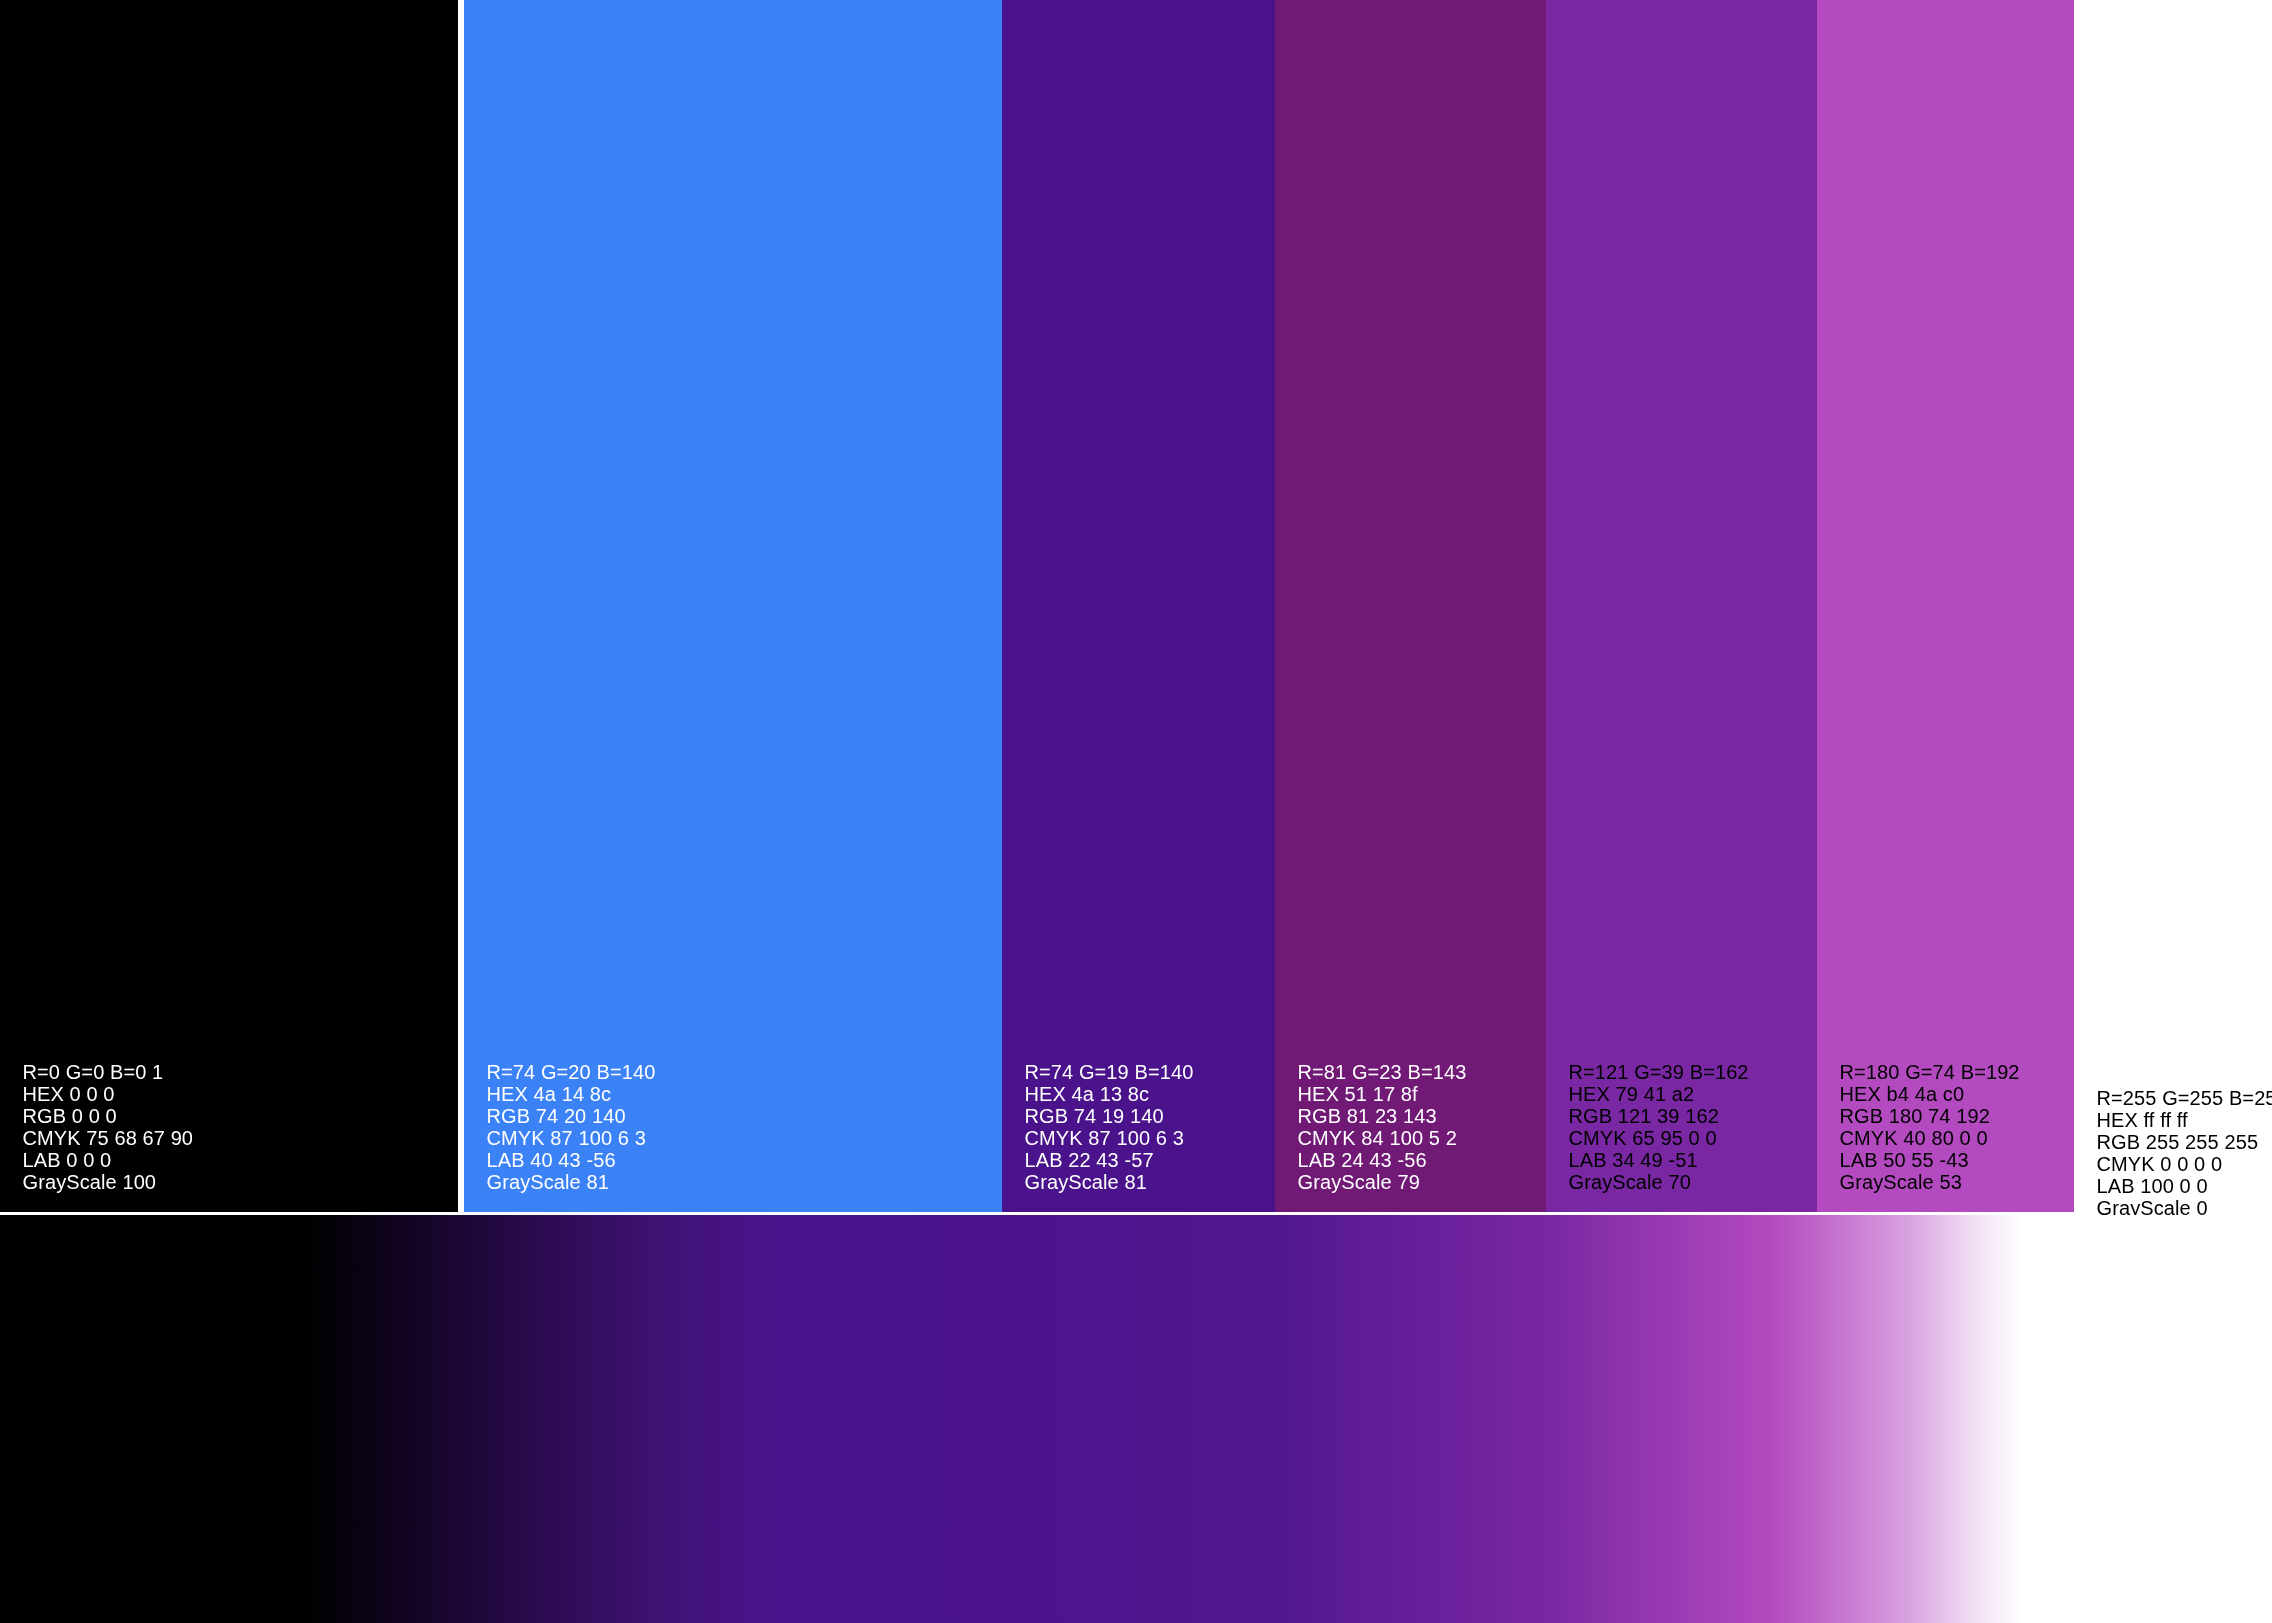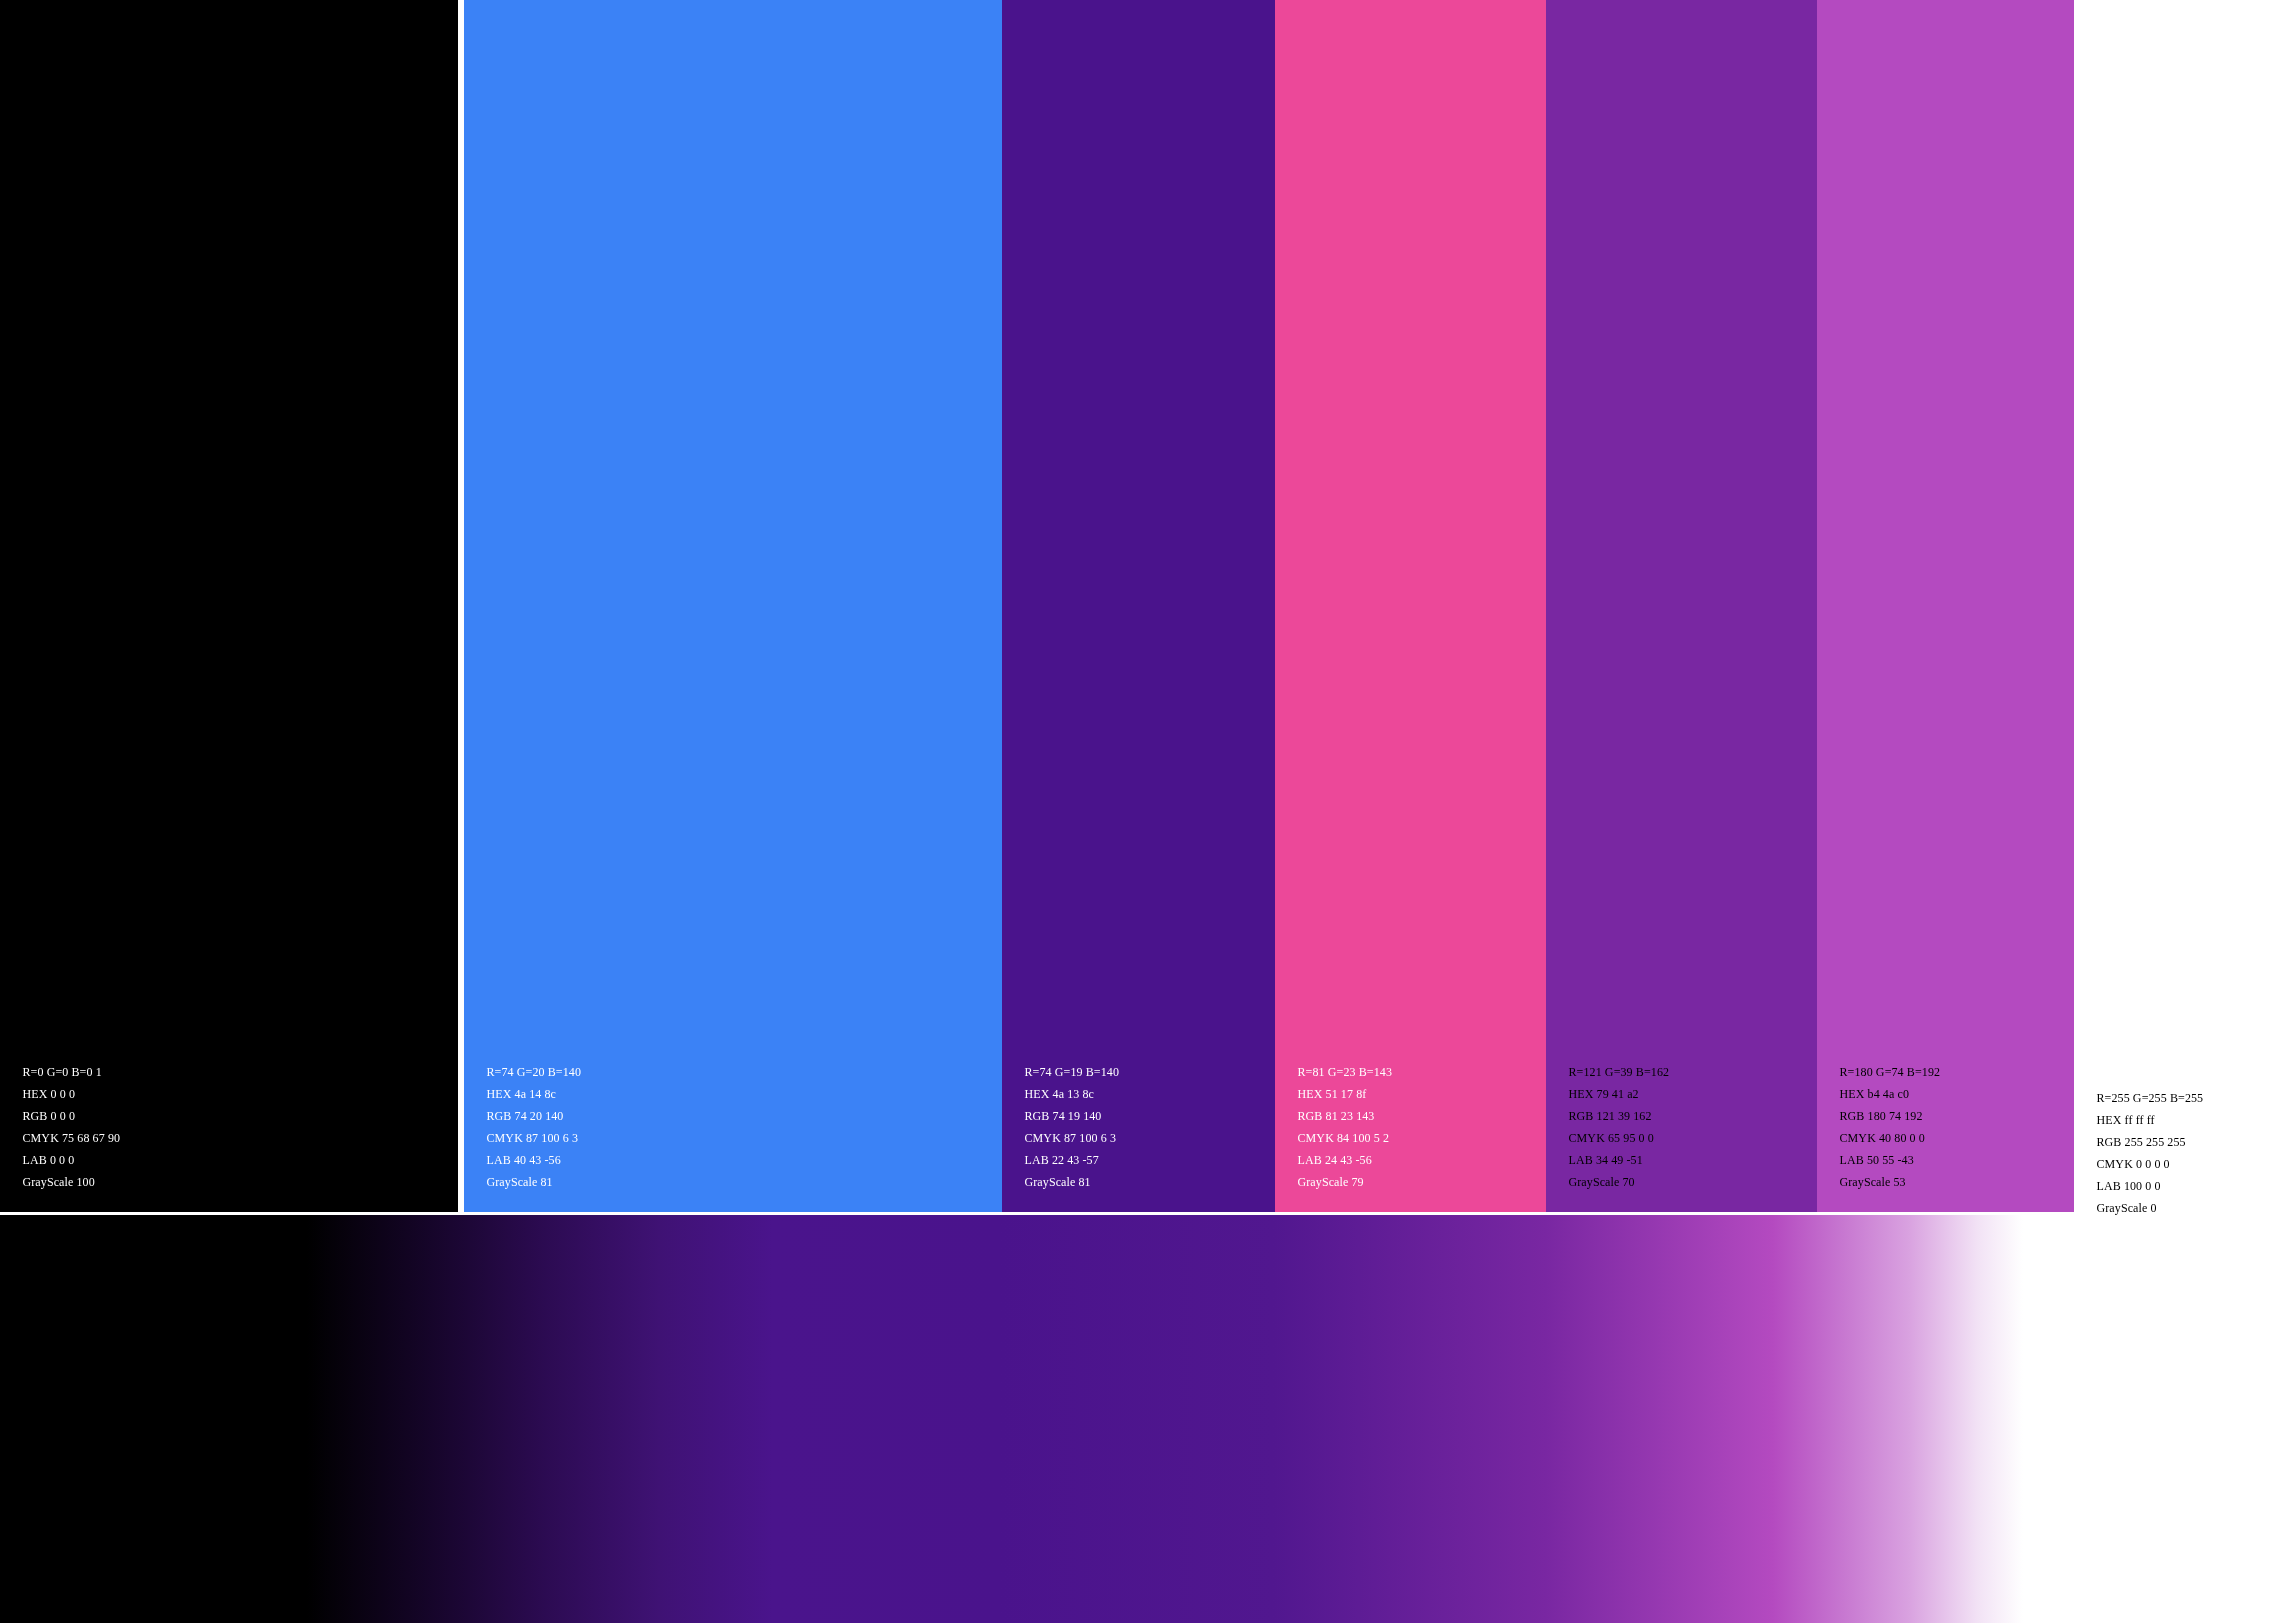--- a/index.html
+++ b/index.html
@@ -30,23 +30,22 @@
     top: 0;
     height: 1212px;
     box-sizing: border-box;
   }
   .swatch-info {
     position: absolute;
     left: 22.5px;
     bottom: 19px;
     white-space: nowrap;
     line-height: 22px;
-    font-size: 12px;
+    font-size: 20px;
     letter-spacing: 0.1px;
-    font-family: Liberation Serif, serif;
   }
   .swatch-info .info-line {
     display: block;
     white-space: nowrap;
   }
 
   
   #gradient-strip {
     position: absolute;
     left: 0;
@@ -84,21 +83,21 @@
       <div class="swatch-col" style="left: 1002px; width: 273px; background: rgb(74, 19, 140);">
         <div class="swatch-info" style="color: rgb(255, 255, 255);">
           <span class="info-line">R=74 G=19 B=140</span>
           <span class="info-line">HEX 4a 13 8c</span>
           <span class="info-line">RGB 74 19 140</span>
           <span class="info-line">CMYK 87 100 6 3</span>
           <span class="info-line">LAB 22 43 -57</span>
           <span class="info-line">GrayScale 81</span>
         </div>
       </div>
-      <div class="swatch-col" style="left: 1275px; width: 271px; background: #ec4899;">
+      <div class="swatch-col" style="left: 1275px; width: 271px; background: #701a75;">
         <div class="swatch-info" style="color: rgb(255, 255, 255);">
           <span class="info-line">R=81 G=23 B=143</span>
           <span class="info-line">HEX 51 17 8f</span>
           <span class="info-line">RGB 81 23 143</span>
           <span class="info-line">CMYK 84 100 5 2</span>
           <span class="info-line">LAB 24 43 -56</span>
           <span class="info-line">GrayScale 79</span>
         </div>
       </div>
       <div class="swatch-col" style="left: 1546px; width: 272px; background: rgb(121, 39, 162);">

